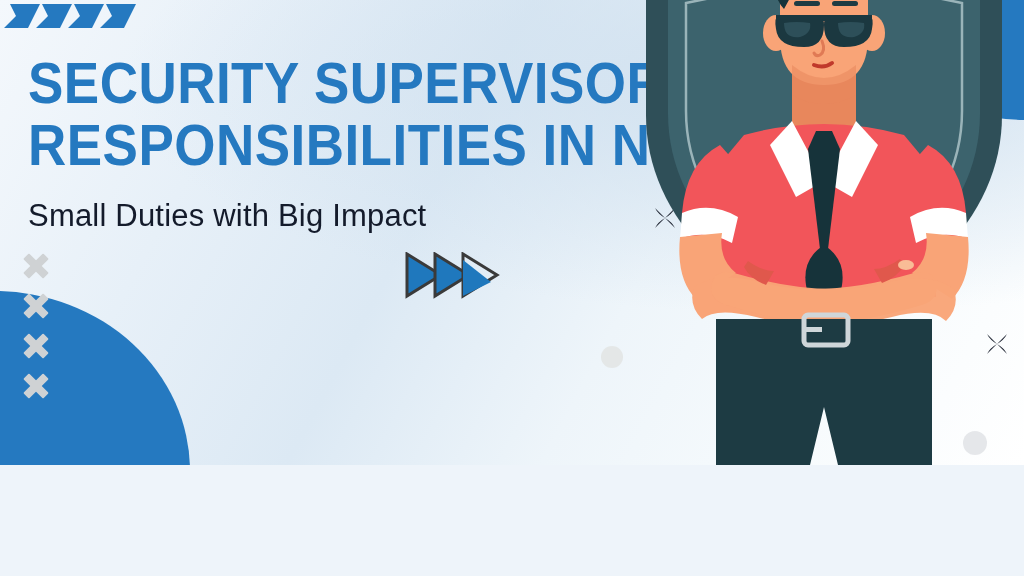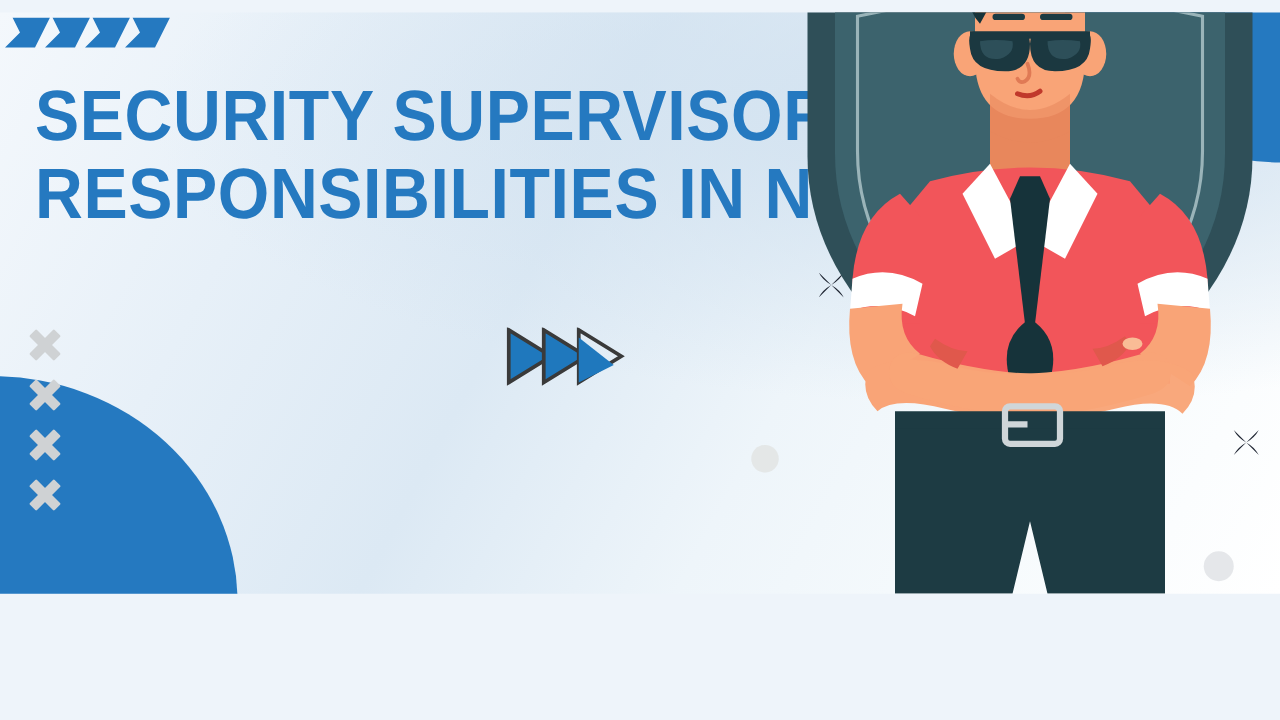--- a/index.html
+++ b/index.html
@@ -6,21 +6,20 @@
   body{
     width:1024px;height:576px;overflow:hidden;
     font-family:"Liberation Sans", sans-serif;
     background:#eef4fa;
   }
   #banner{
     position:relative;width:1024px;height:465px;overflow:hidden;
     background:
       radial-gradient(120% 90% at 78% 18%, #cfe0ef 0%, rgba(207,224,239,0) 55%),
       linear-gradient(118deg,#f4f8fc 0%,#e7f0f8 22%,#dce9f4 42%,#eef5fa 62%,#f7fbfd 82%,#ffffff 100%);
-    margin-top: 10px;
   }
 
   
   .blob{position:absolute;}
   #blob-tr{
     top:-4px;right:-4px;width:176px;height:124px;
     background:#2579c0;
     border-bottom-left-radius:100% 100%;
   }
   #blob-tr:after{
@@ -109,20 +108,21 @@
         <polygon points="102,0 132,0 120,24 96,24 108,12" fill="#2579c0"></polygon>
         <polygon points="0,0 8,0 -4,12 8,24 0,24 -12,12" fill="#ffffff" opacity="0"></polygon>
       </g>
     </svg>
   </div>
 
   <div id="headline">
     <div class="h-line">SECURITY SUPERVISOR</div>
     <div class="h-line">RESPONSIBILITIES IN NOIDA:</div>
   </div>
+  <div id="subtitle">Small Duties with Big Impact</div>
 
   <div id="x-column">
     <div class="x-grey">
         <span class="a"></span>
         <span class="b"></span>
       </div>
     <div class="x-grey">
         <span class="a"></span>
         <span class="b"></span>
       </div>

